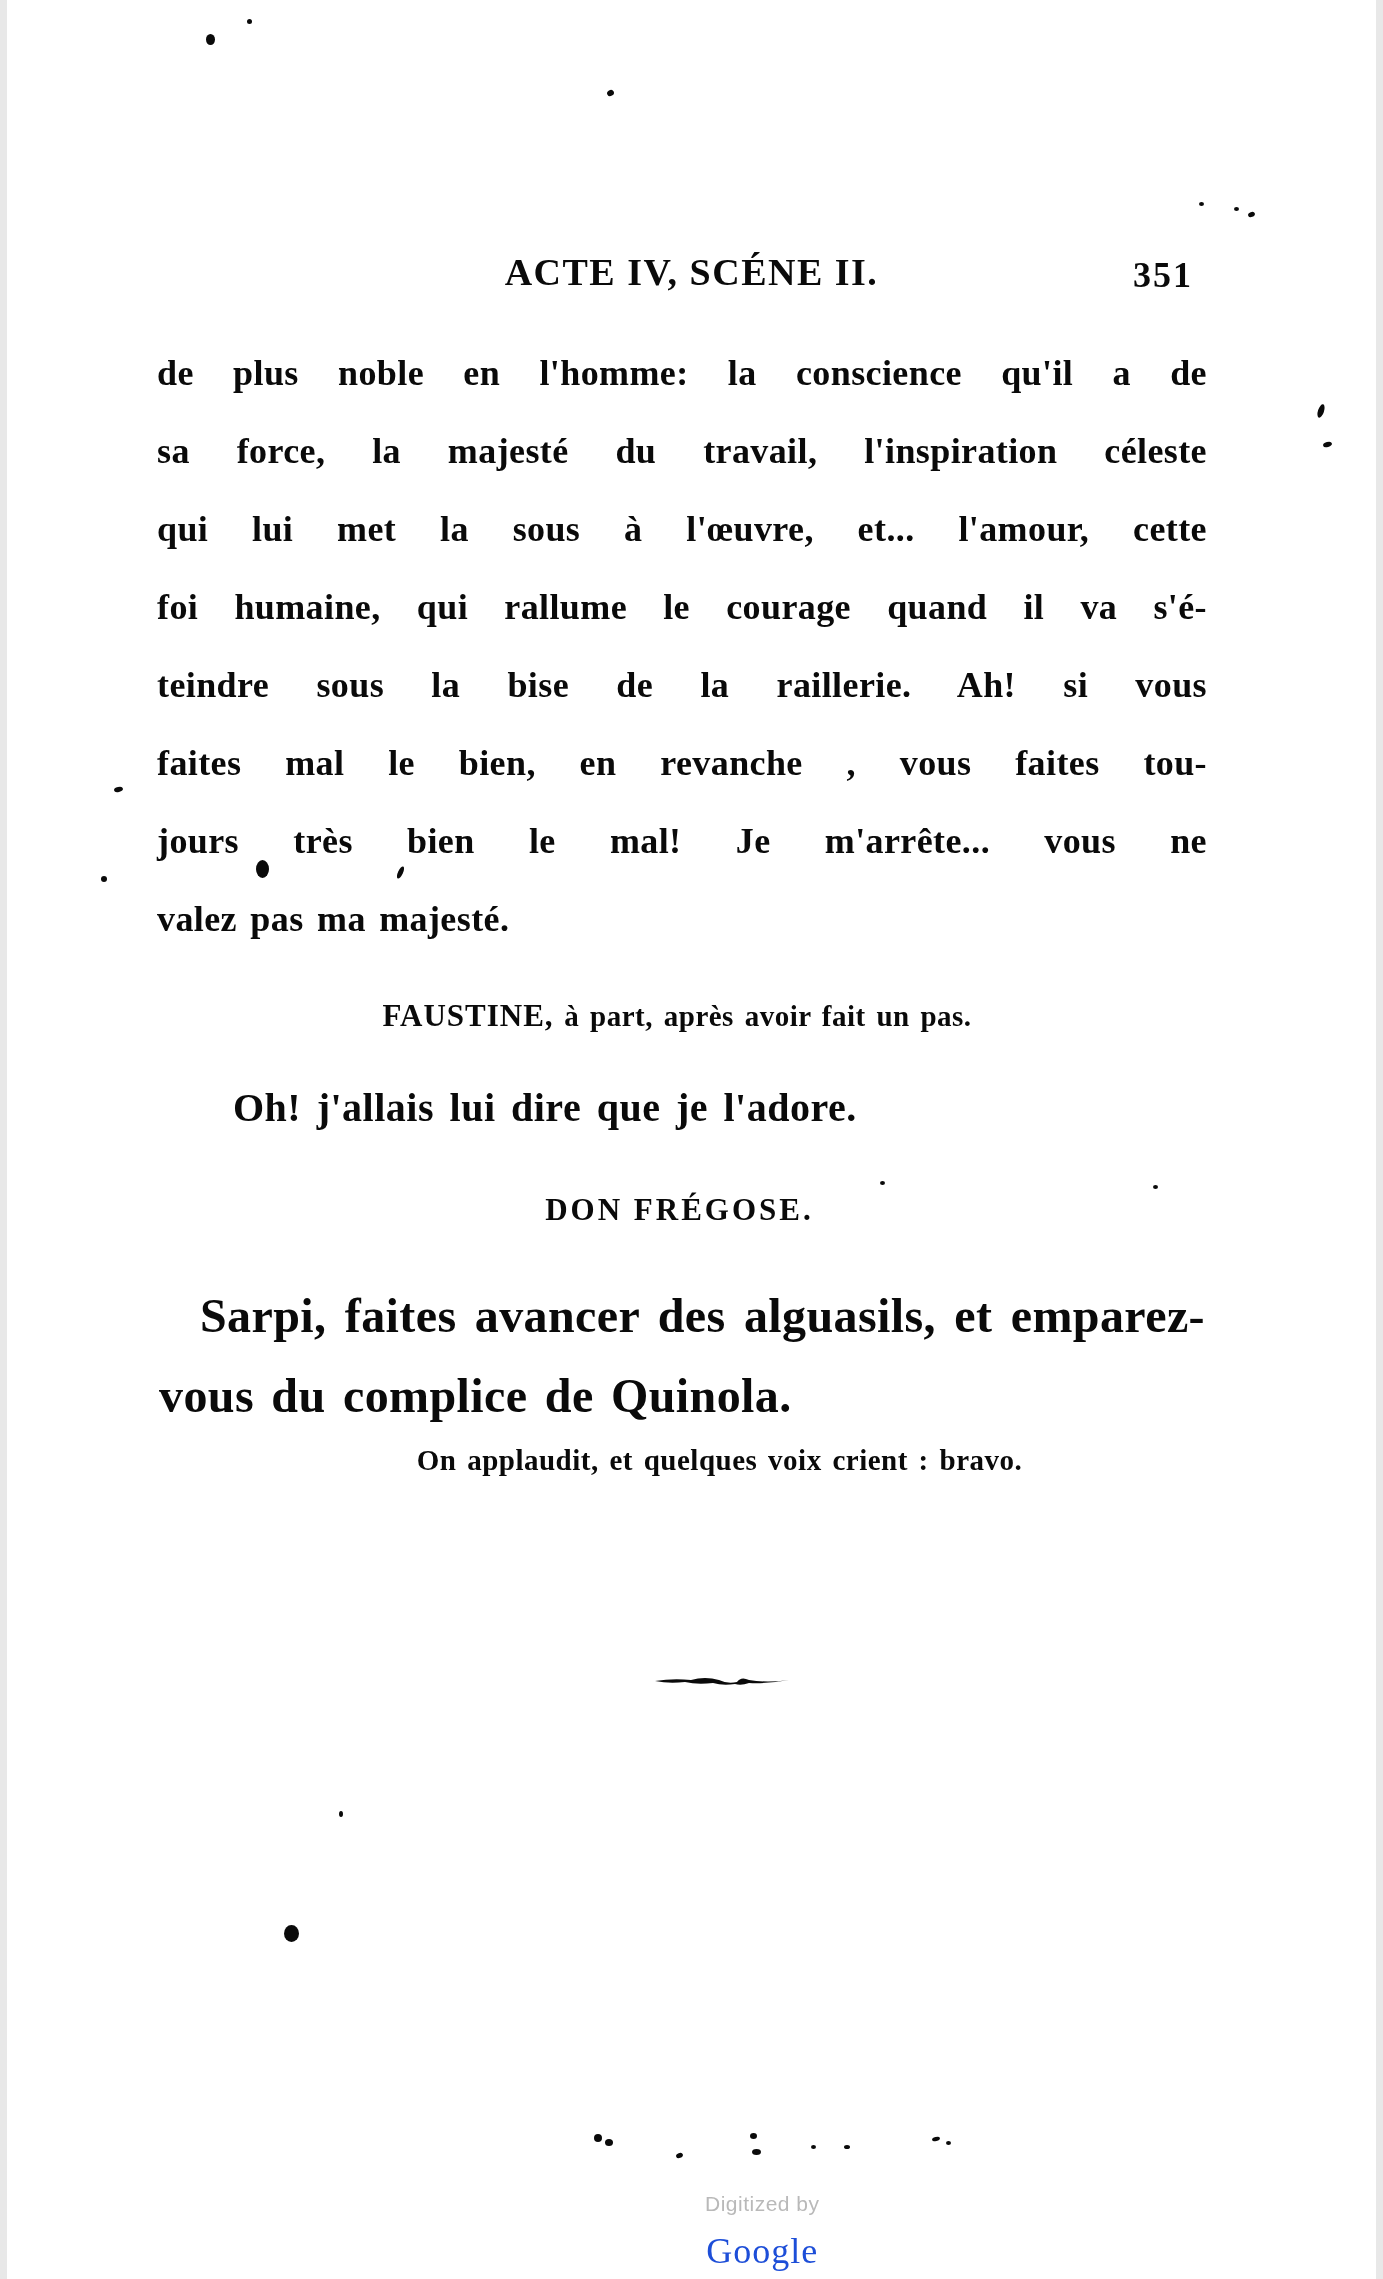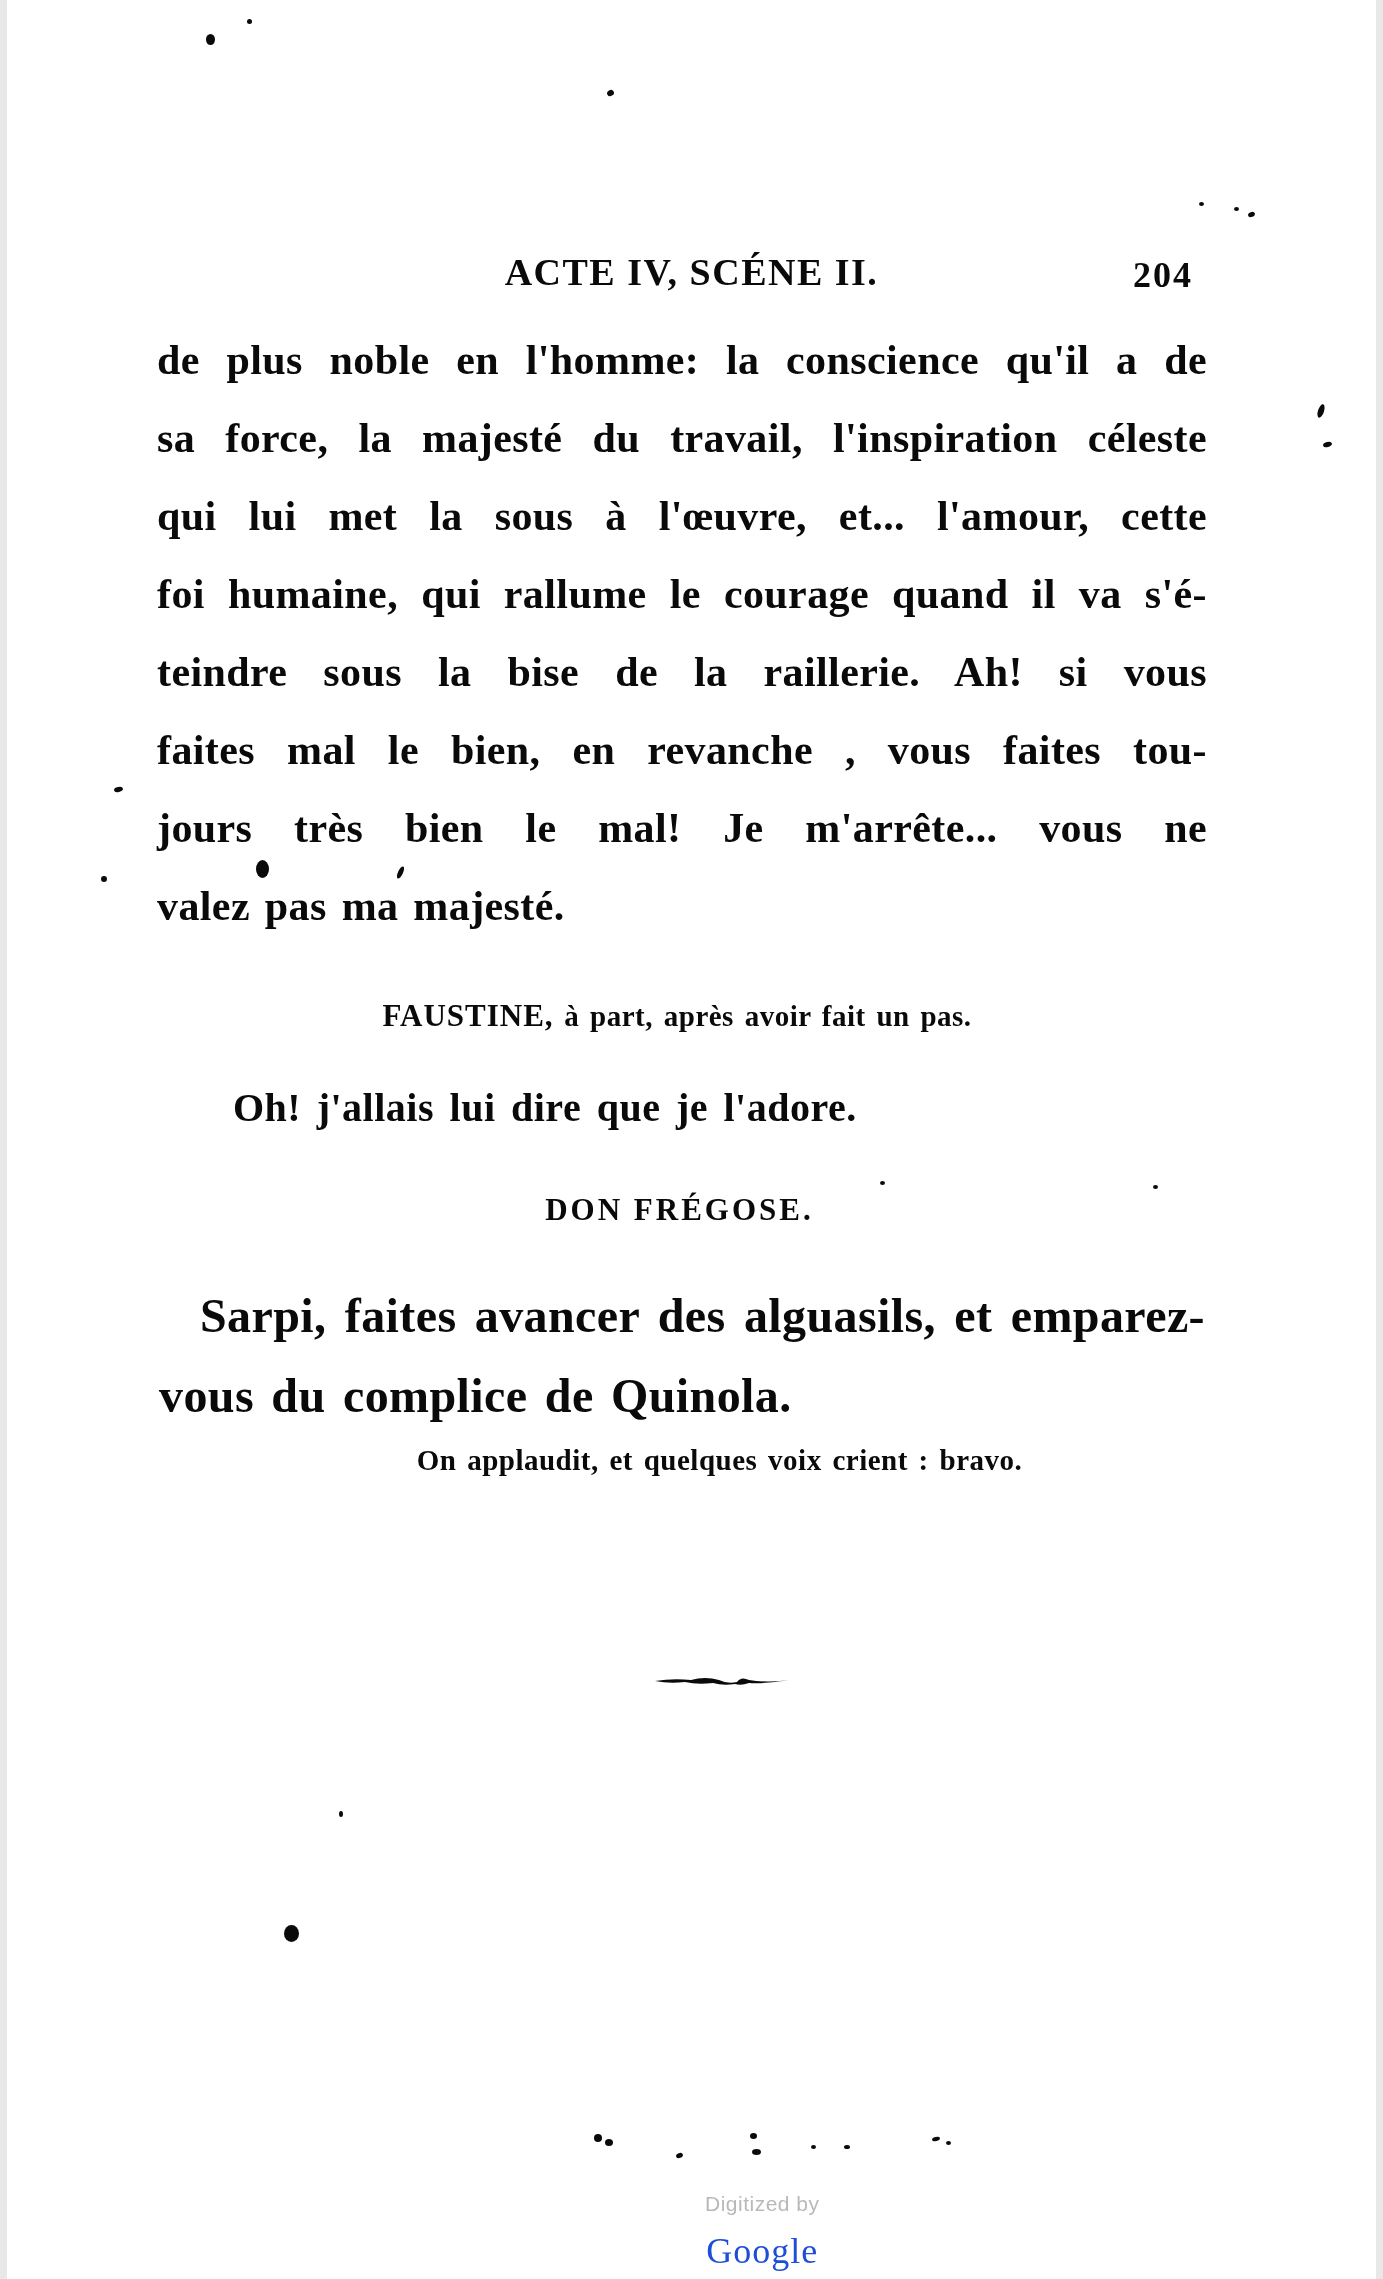--- a/index.html
+++ b/index.html
@@ -16,22 +16,22 @@
   .running-head{
     position:absolute;top:250px;left:0;width:100%;
     text-align:center;
     font-size:38px;letter-spacing:1.5px;
   }
   .page-number{
     position:absolute;top:254px;left:1126px;
     font-size:36px;letter-spacing:2px;
   }
   .body-par{
-    position:absolute;left:150px;top:321px;width:1050px;
-    font-size:42px;line-height:78px;letter-spacing:.4px;word-spacing:4px;
+    position:absolute;left:150px;top:334px;width:1050px;
+    font-size:36px;line-height:78px;letter-spacing:.4px;word-spacing:4px;
   }
   .body-par .pline{
     height:78px;
     text-align:justify;text-align-last:justify;text-justify:inter-word;
   }
   .body-par .pline.last{text-align-last:left;}
   .stage-dir-1{
     position:absolute;top:998px;left:0;width:1340px;
     text-align:center;font-size:29px;letter-spacing:.5px;word-spacing:3px;
   }
@@ -73,21 +73,21 @@
     font-size:36px;color:#1d4ed8;letter-spacing:1px;
   }
   .speck{position:absolute;background:#0a0a0a;border-radius:50%;}
 </style>
 </head>
 <body>
 
 <div class="page">
 
   <div class="running-head">ACTE IV, SCÉNE II.</div>
-  <div class="page-number">204</div>
+  <div class="page-number">351</div>
 
   <div class="body-par">
     <div class="pline">de plus noble en l'homme: la conscience qu'il a de</div>
     <div class="pline">sa force, la majesté du travail, l'inspiration céleste</div>
     <div class="pline">qui lui met la sous à l'œuvre, et... l'amour, cette</div>
     <div class="pline">foi humaine, qui rallume le courage quand il va s'é-</div>
     <div class="pline">teindre sous la bise de la raillerie. Ah! si vous</div>
     <div class="pline">faites mal le bien, en revanche , vous faites tou-</div>
     <div class="pline">jours très bien le mal! Je m'arrête... vous ne</div>
     <div class="pline last">valez pas ma majesté.</div>

